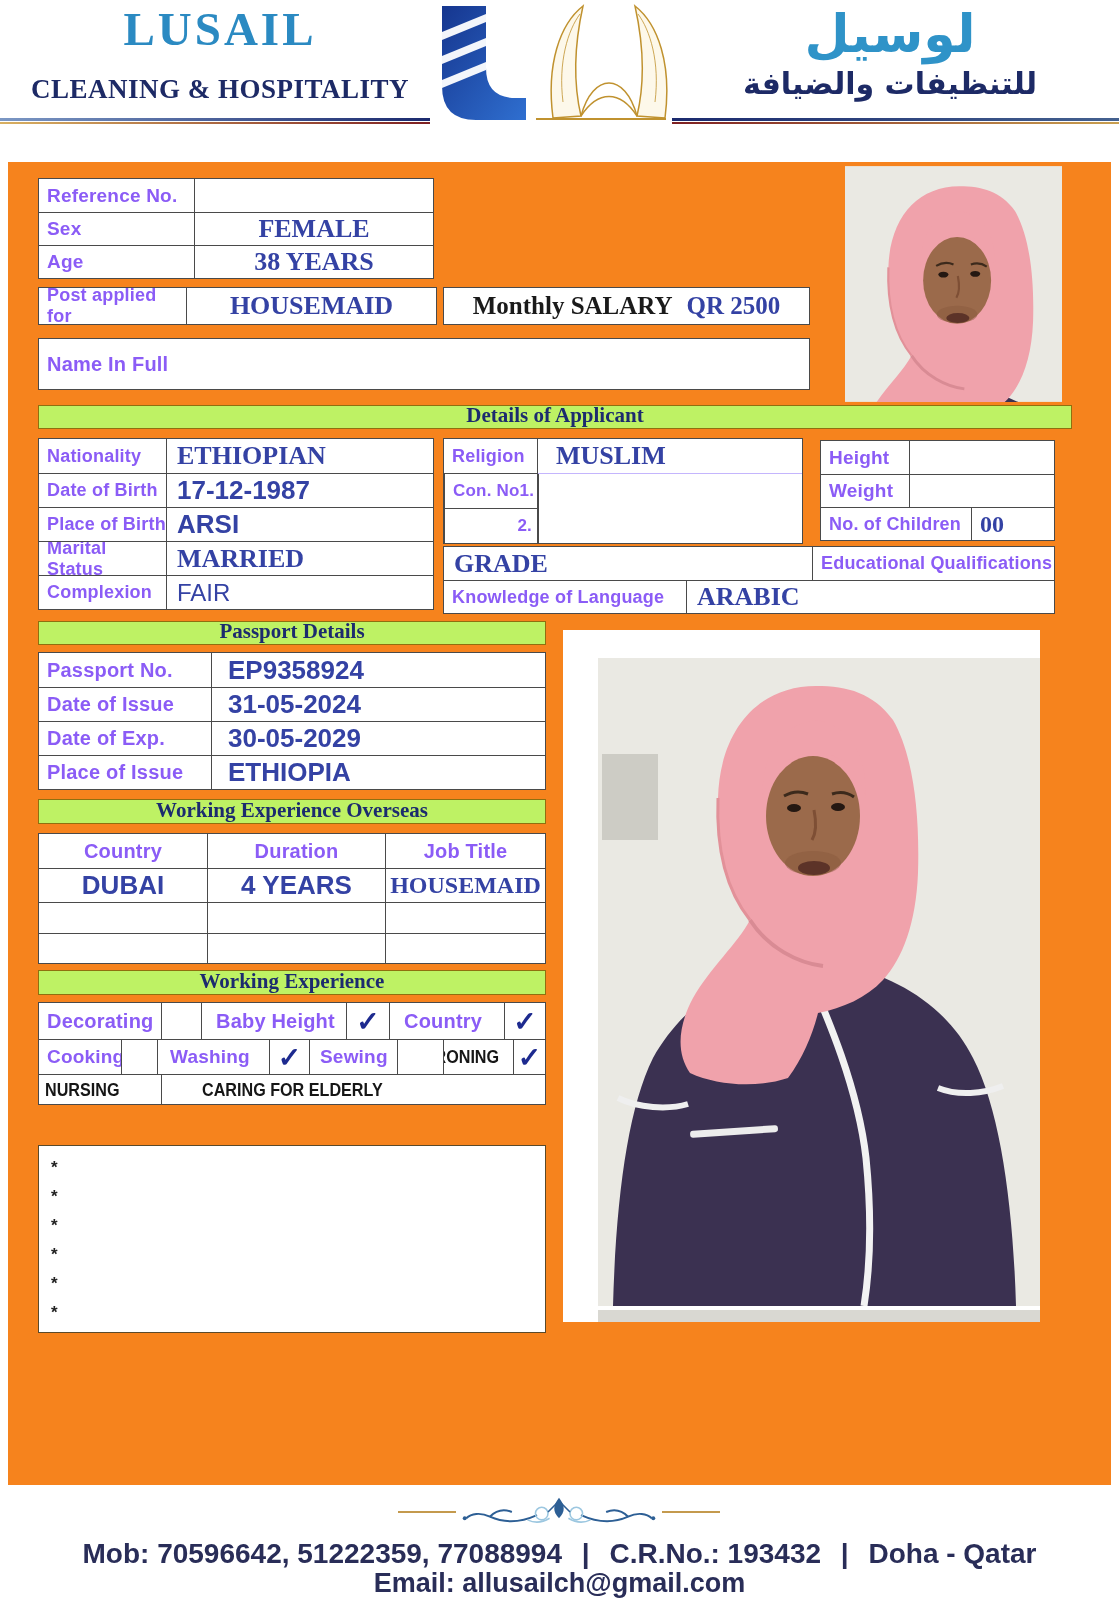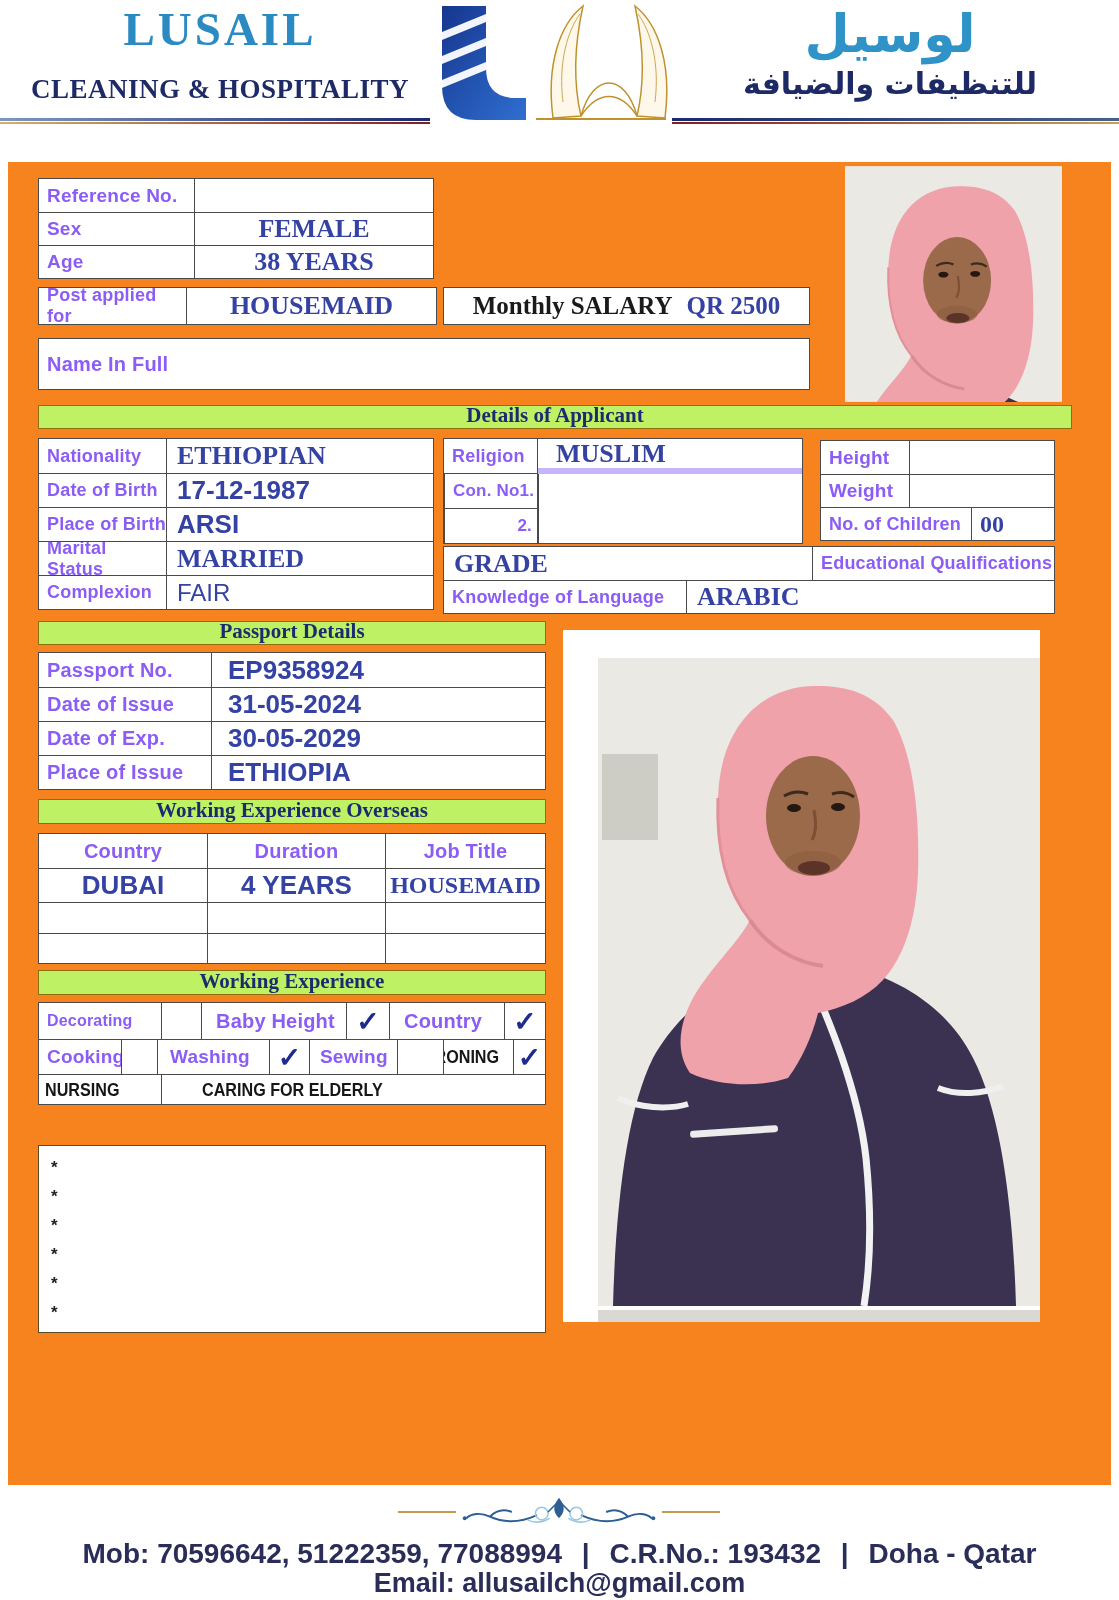--- a/index.html
+++ b/index.html
@@ -140,21 +140,21 @@
   </div>
 
   <div class="tbl" style="left:443px;top:438px;width:360px;height:106px">
     <div style="display:flex;height:100%">
       <div style="width:94px;border-right:1px solid #4a4a4a;display:flex;flex-direction:column;box-sizing:border-box">
         <div class="cell lab" style="height:35px;border-bottom:1px solid #4a4a4a;font-size:18px">Religion</div>
         <div class="cell lab" style="height:35px;border-bottom:1px solid #4a4a4a;font-size:17px">Con. No1.</div>
         <div class="cell lab" style="flex:1;font-size:17px;justify-content:flex-end;padding-right:5px">2.</div>
       </div>
       <div style="flex:1;display:flex;flex-direction:column">
-        <div class="cell vserif" style="height:35px;border-bottom:6px solid #c4b5fd;padding-left:18px">MUSLIM</div>
+        <div class="cell vserif" style="height:35px;border-bottom:1px solid #c4b5fd;padding-left:18px">MUSLIM</div>
         <div class="cell" style="flex:1"></div>
       </div>
     </div>
   </div>
 
   <div class="tbl" style="left:820px;top:440px;width:235px">
     <div class="row" style="height:33px">
       <div class="cell lab" style="width:88px">Height</div>
       <div class="cell vserif" style="flex:1"></div>
     </div>
@@ -225,21 +225,21 @@
       <div class="cell" style="width:178px"></div>
       <div class="cell" style="flex:1"></div>
     </div>
   </div>
 
   <div class="bar" style="left:38px;top:970px;width:508px;height:25px">
     <span>Working Experience</span>
   </div>
   <div class="tbl" style="left:38px;top:1002px;width:508px">
     <div class="row" style="height:36px">
-      <div class="cell lab" style="width:122px;font-size:16px">Decorating</div>
+      <div class="cell lab" style="width:122px;font-size:20px">Decorating</div>
       <div class="cell chk" style="width:40px"></div>
       <div class="cell lab" style="width:145px;font-size:20px;padding-left:14px">Baby Height</div>
       <div class="cell chk" style="width:43px">✓</div>
       <div class="cell lab" style="width:115px;font-size:20px;padding-left:14px">Country</div>
       <div class="cell chk" style="flex:1">✓</div>
     </div>
     <div class="row" style="height:35px">
       <div class="cell lab" style="width:82px;font-size:19px">Cooking</div>
       <div class="cell chk" style="width:36px"></div>
       <div class="cell lab" style="width:112px;font-size:19px;padding-left:12px">Washing</div>

